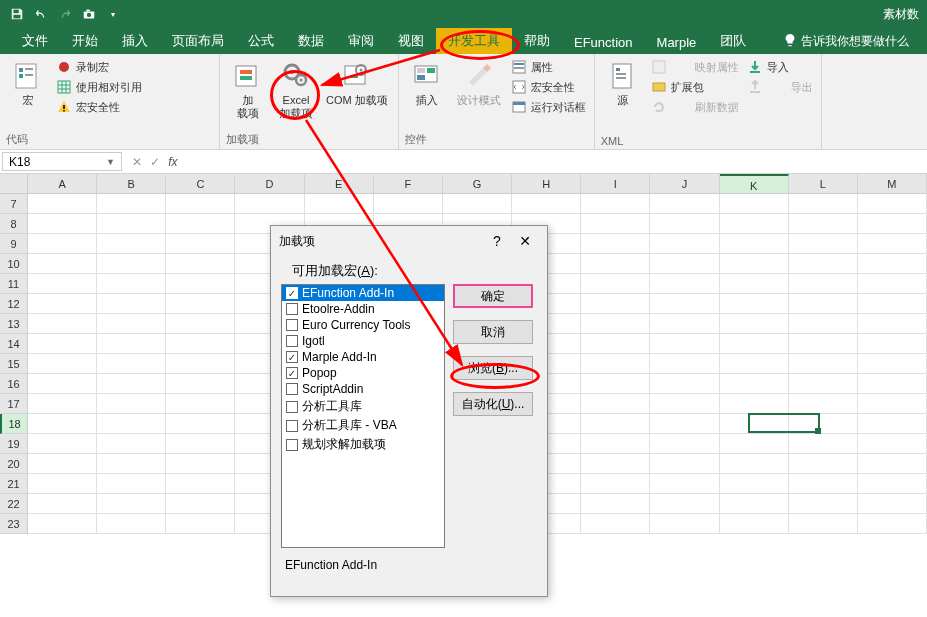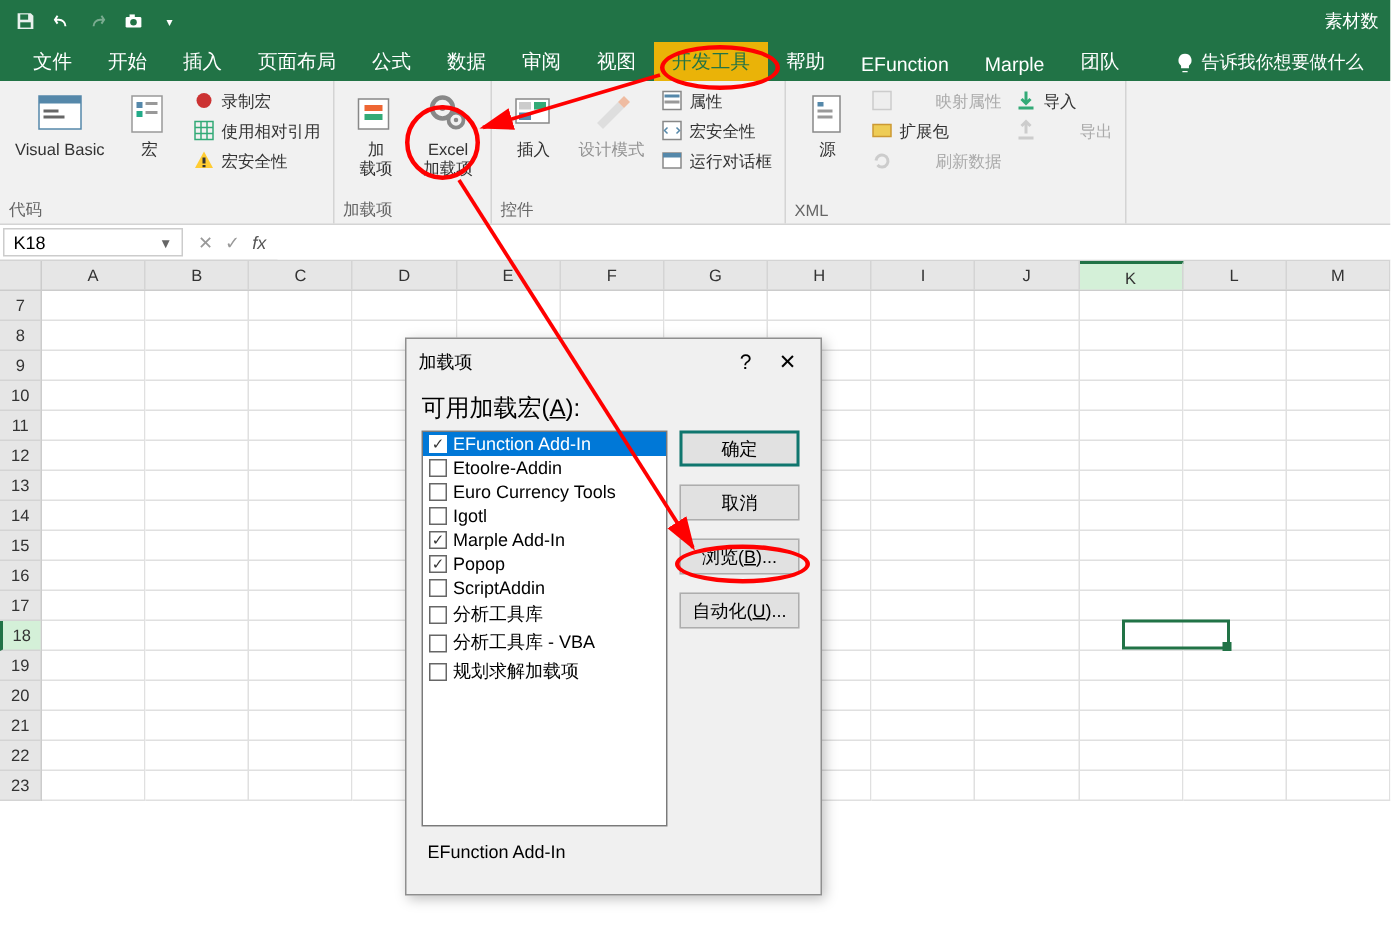--- a/index.html
+++ b/index.html
@@ -9,21 +9,21 @@
 .titlebar { height: 28px; background: #217346; display: flex; align-items: center; padding: 0 8px; }
 .titlebar .tb-icon { width: 18px; height: 18px; margin-right: 6px; display: flex; align-items: center; justify-content: center; color: #fff; }
 .titlebar .tb-icon svg { width: 14px; height: 14px; }
 .titlebar .spacer { flex: 1; }
 .titlebar .title-right { color: #fff; font-size: 12px; }
 
 
 .menutabs { height: 26px; background: #217346; display: flex; align-items: flex-end; padding: 0 10px; }
 .menutab { color: #fff; font-size: 13px; padding: 4px 12px; cursor: pointer; }
 .menutab.active { background: #eab308; color: #217346; }
-.tellme { color: #fff; font-size: 12px; margin-left: auto; display: flex; align-items: center; padding: 4px 8px; }
+.tellme { color: #fff; font-size: 12px; margin-left: auto; display: flex; padding: 4px 8px; }
 .tellme svg { width: 14px; height: 14px; margin-right: 4px; }
 
 
 .ribbon { height: 96px; background: #f1f1f1; border-bottom: 1px solid #d4d4d4; display: flex; }
 .ribbon-group { border-right: 1px solid #d4d4d4; padding: 4px 6px 2px 6px; display: flex; flex-direction: column; }
 .ribbon-group-content { flex: 1; display: flex; align-items: flex-start; gap: 4px; }
 .ribbon-group-label { text-align: left; font-size: 11px; color: #666; padding-top: 2px; }
 .ribbon-btn { display: flex; flex-direction: column; align-items: center; justify-content: flex-start; padding: 2px 4px; cursor: pointer; min-width: 44px; }
 .ribbon-btn .icon { width: 32px; height: 32px; display: flex; align-items: center; justify-content: center; margin-bottom: 2px; }
 .ribbon-btn .lbl { font-size: 11px; text-align: center; color: #333; line-height: 1.2; }
@@ -55,31 +55,31 @@
 .active-cell { position: absolute; border: 2px solid #217346; pointer-events: none; }
 .active-cell::after { content: ''; position: absolute; right: -3px; bottom: -3px; width: 6px; height: 6px; background: #217346; }
 .corner { width: 28px; height: 20px; background: #e6e6e6; border-right: 1px solid #ccc; border-bottom: 1px solid #ccc; }
 
 
 .dialog { position: absolute; left: 270px; top: 225px; width: 278px; height: 372px; background: #f0f0f0; border: 1px solid #8f8f8f; box-shadow: 2px 2px 8px rgba(0,0,0,0.25); }
 .dialog-titlebar { height: 30px; display: flex; align-items: center; padding: 0 8px; font-size: 12px; }
 .dialog-titlebar .dtitle { flex: 1; }
 .dialog-titlebar .dtb-btn { width: 28px; text-align: center; font-size: 14px; cursor: pointer; }
 .dialog-body { padding: 6px 10px; }
-.dialog-label { font-size: 16px; margin-bottom: 4px; }
+.dialog-label { font-size: 13px; margin-bottom: 4px; margin-left: 11px; }
 .dialog-label u { text-decoration: underline; }
 .dialog-row { display: flex; gap: 8px; }
 .listbox { width: 164px; height: 264px; background: #fff; border: 1px solid #7a7a7a; overflow: hidden; }
 .listitem { display: flex; align-items: center; gap: 4px; padding: 1px 4px; font-size: 12px; cursor: pointer; white-space: nowrap; }
 .listitem.selected { background: #0078d7; color: #fff; }
 .listitem .cb { width: 12px; height: 12px; border: 1px solid #666; background: #fff; display: inline-flex; align-items: center; justify-content: center; font-size: 10px; color: #333; }
 .listitem.selected .cb { border-color: #fff; }
 .dlg-btns { display: flex; flex-direction: column; gap: 12px; }
 .dlg-btn { width: 80px; height: 24px; border: 1px solid #adadad; background: #e1e1e1; font-size: 12px; cursor: pointer; }
-.dlg-btn.default { border: 2px solid #0f766e; }
+.dlg-btn.default { border: 2px solid #ec4899; }
 .dialog-desc { margin-top: 10px; font-size: 12px; padding-left: 4px; }
 
 
 .anno { position: absolute; pointer-events: none; }
 .anno-ellipse { border: 3px solid #ff0000; border-radius: 50%; }
 
 svg.arrow { position: absolute; top: 0; left: 0; pointer-events: none; }
 </style>
 </head>
 <body>
@@ -136,31 +136,20 @@
   </div>
 </div>
 
 <div class="ribbon">
 
   <div class="ribbon-group" style="min-width:220px">
     <div class="ribbon-group-content">
       <div class="ribbon-btn">
         <span class="icon">
             <svg viewBox="0 0 32 32">
-              <rect x="2" y="4" width="28" height="22" fill="#fff" stroke="#58a" stroke-width="1"></rect>
-              <rect x="2" y="4" width="28" height="5" fill="#58a"></rect>
-              <rect x="5" y="13" width="10" height="2" fill="#666"></rect>
-              <rect x="5" y="17" width="14" height="2" fill="#666"></rect>
-            </svg>
-          </span>
-        <span class="lbl">Visual Basic</span>
-      </div>
-      <div class="ribbon-btn">
-        <span class="icon">
-            <svg viewBox="0 0 32 32">
               <rect x="4" y="4" width="20" height="24" fill="#fff" stroke="#999"></rect>
               <rect x="7" y="8" width="4" height="4" fill="#58a"></rect>
               <rect x="13" y="8" width="8" height="2" fill="#999"></rect>
               <rect x="7" y="14" width="4" height="4" fill="#2a8"></rect>
               <rect x="13" y="14" width="8" height="2" fill="#999"></rect>
             </svg>
           </span>
         <span class="lbl">宏</span>
       </div>
       <div class="ribbon-small-stack">
@@ -213,20 +202,31 @@
         <span class="icon">
             <svg viewBox="0 0 32 32">
               <circle cx="12" cy="12" r="7" fill="none" stroke="#888" stroke-width="3"></circle>
               <circle cx="12" cy="12" r="2" fill="#888"></circle>
               <circle cx="21" cy="20" r="5" fill="none" stroke="#888" stroke-width="2.5"></circle>
               <circle cx="21" cy="20" r="1.5" fill="#888"></circle>
             </svg>
           </span>
         <span class="lbl" style="white-space:pre">Excel
 加载项</span>
+      </div>
+      <div class="ribbon-btn">
+        <span class="icon">
+            <svg viewBox="0 0 32 32">
+              <rect x="4" y="6" width="20" height="18" fill="#fff" stroke="#888"></rect>
+              <circle cx="20" cy="10" r="5" fill="none" stroke="#888" stroke-width="2"></circle>
+              <circle cx="20" cy="10" r="1.5" fill="#888"></circle>
+              <rect x="7" y="16" width="10" height="2" fill="#3a7"></rect>
+            </svg>
+          </span>
+        <span class="lbl">COM 加载项</span>
       </div>
     </div>
     <div class="ribbon-group-label">加载项</div>
   </div>
 
   <div class="ribbon-group" style="min-width:190px">
     <div class="ribbon-group-content">
       <div class="ribbon-btn">
         <span class="icon">
             <svg viewBox="0 0 32 32">

